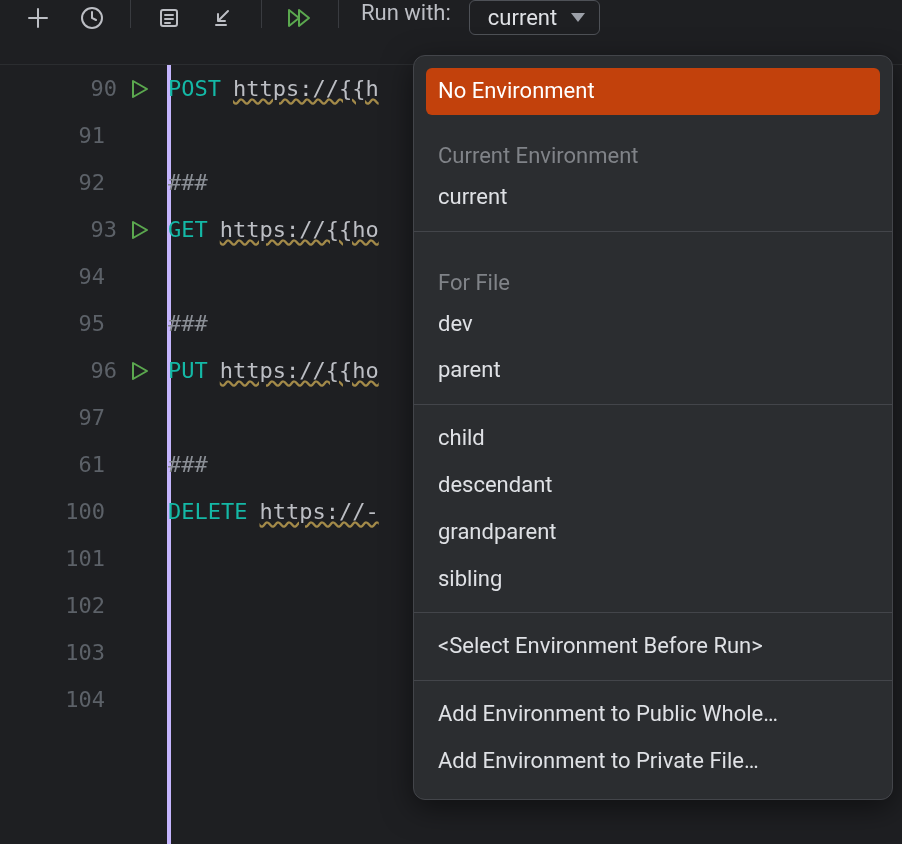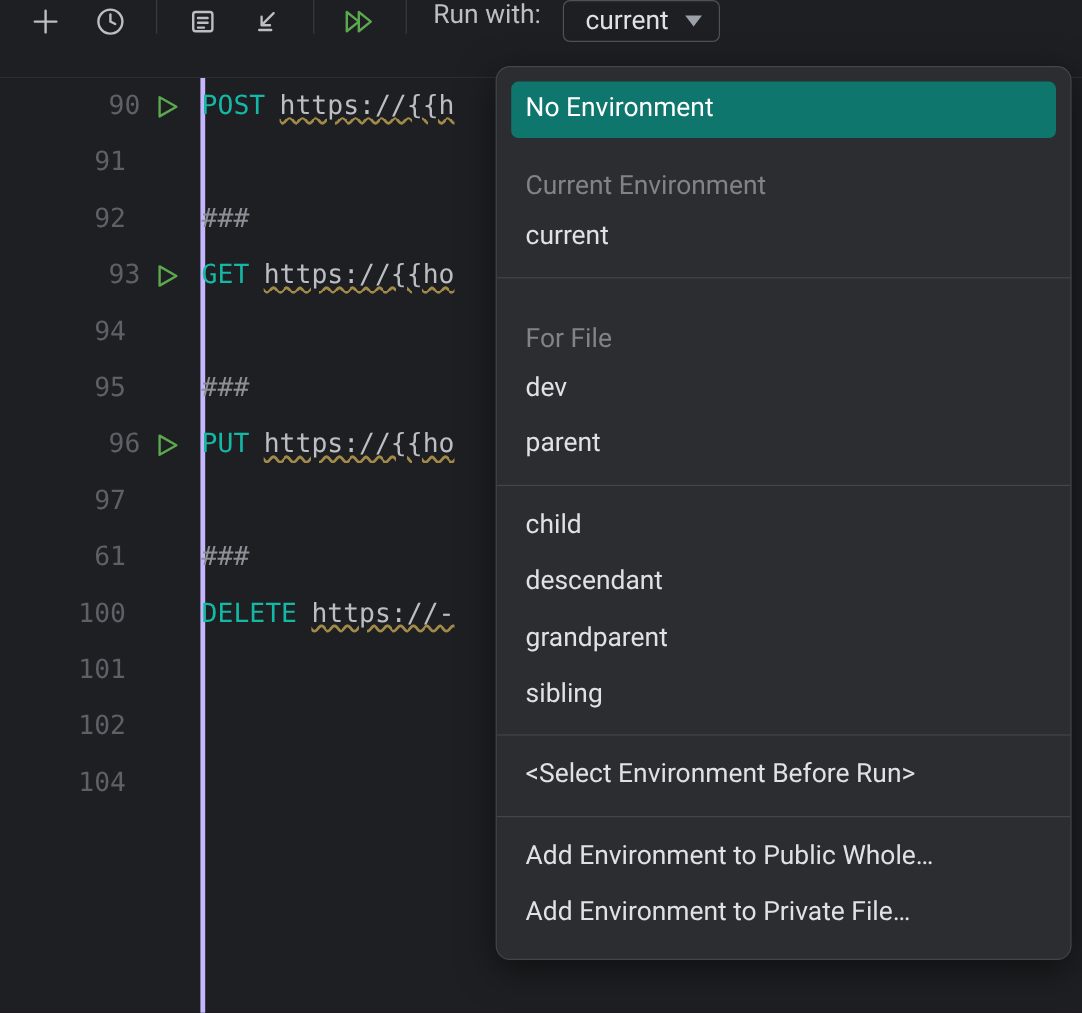--- a/index.html
+++ b/index.html
@@ -14,21 +14,21 @@
   .code{position:absolute;left:168px;top:0;right:0;font-family:ui-monospace,Menlo,Consolas,monospace;font-size:22px;}
   .line{display:flex;align-items:center;height:47px;}
   .gl{display:flex;align-items:center;justify-content:flex-end;height:47px;padding-right:18px;color:#5c6168;font-family:ui-monospace,Menlo,Consolas,monospace;font-size:22px;}
   .run-gutter{margin-left:12px;display:flex;align-items:center;}
   .method{color:#14b8a6;}
   .url{color:#bcbec4;text-decoration:underline;text-decoration-style:wavy;text-decoration-color:#a38a49;}
   .sep{color:#8b8f96;}
   .sp{display:inline-block;width:12px;}
   .dropdown{position:absolute;left:413px;top:55px;width:478px;background:#2b2d30;border:1px solid #43454a;border-radius:12px;box-shadow:0 8px 30px rgba(0,0,0,0.5);padding:12px 0 14px;z-index:10;}
   .dd-item{padding:8px 24px;color:#dfe1e5;line-height:1.4;}
-  .dd-item.sel{background:#0f766e;color:#ffffff;border-radius:6px;margin:0 12px;padding-left:12px;padding-right:12px;}
+  .dd-item.sel{background:#c2410c;color:#ffffff;border-radius:6px;margin:0 12px;padding-left:12px;padding-right:12px;}
   .dd-header{padding:28px 24px 6px;color:#808388;}
   .dd-sep{height:1px;background:#43454a;margin:10px 0;}
   svg{display:block;}
 </style>
 </head>
 <body>
 
 <div class="toolbar">
   <div class="tool-btn">
     <svg width="22" height="22" viewBox="0 0 22 22">
@@ -124,20 +124,24 @@
       </div>
       <div class="gl">
         <span>101</span>
         <span class="run-gutter" style="width:32px"></span>
       </div>
       <div class="gl">
         <span>102</span>
         <span class="run-gutter" style="width:32px"></span>
       </div>
       <div class="gl">
+        <span>103</span>
+        <span class="run-gutter" style="width:32px"></span>
+      </div>
+      <div class="gl">
         <span>104</span>
         <span class="run-gutter" style="width:32px"></span>
       </div>
     </div>
   <div class="code" id="code">
       <div class="line">
         <span class="method">POST</span>
         <span class="sp"></span>
         <span class="url">https://{{h</span>
       </div>

